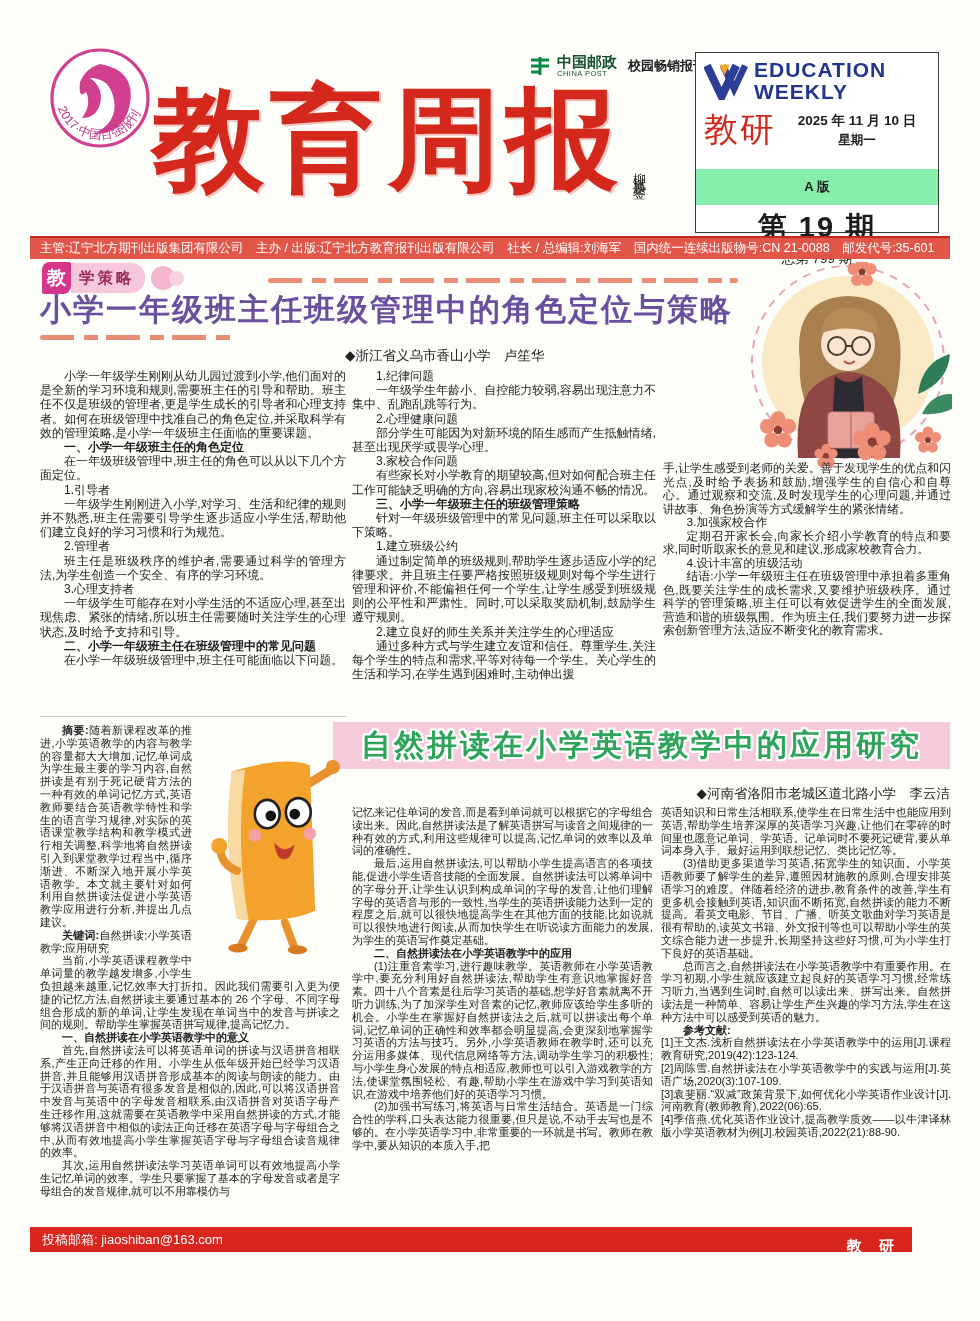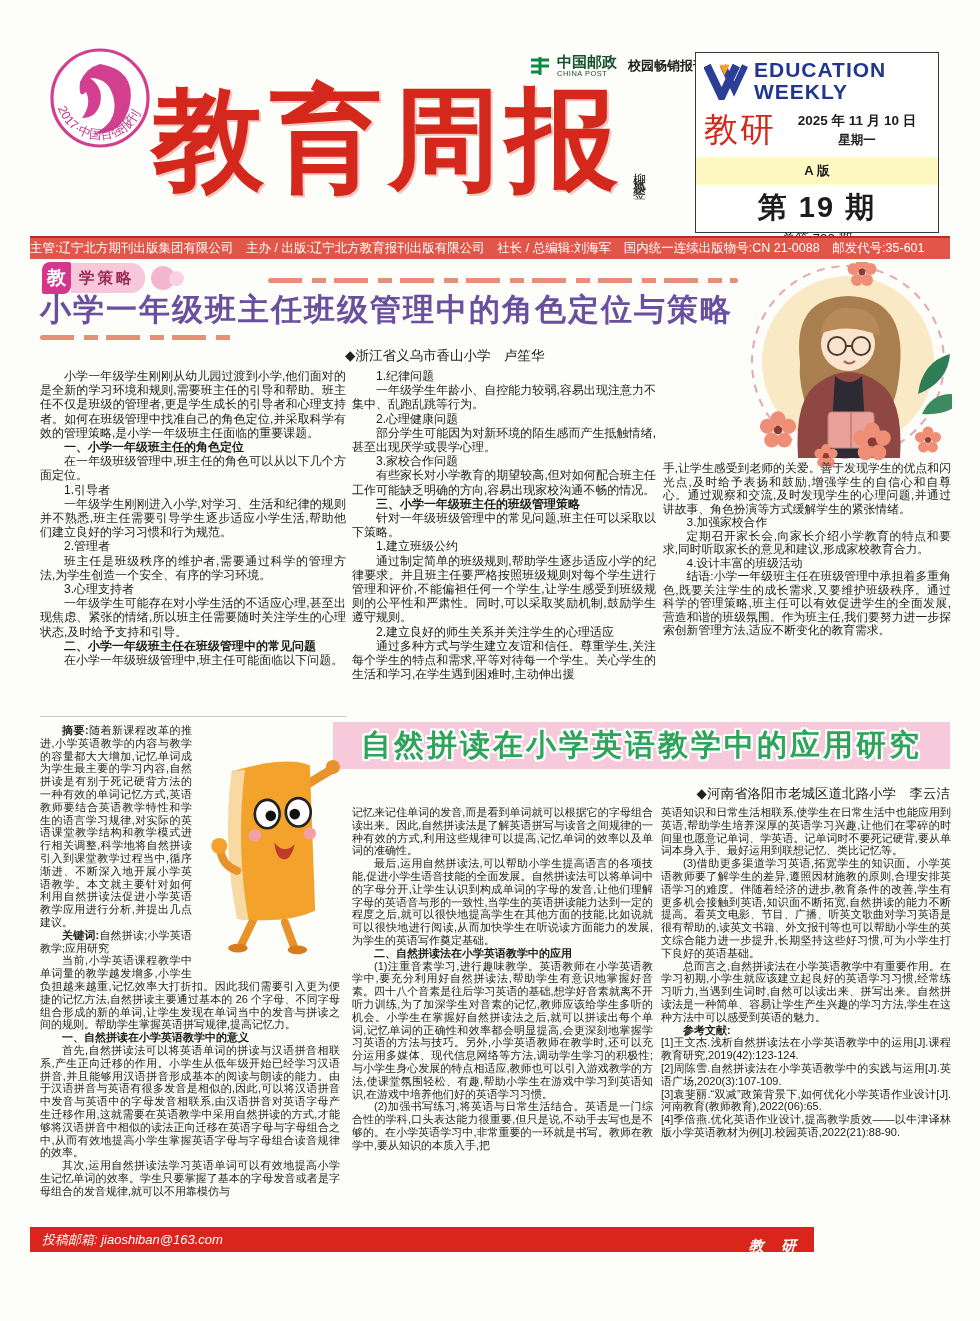--- a/index.html
+++ b/index.html
@@ -19,26 +19,26 @@
   .post-en{font-size:7.5px;color:#14502c;letter-spacing:.5px;}
   .post-label{font-size:13px;font-weight:bold;color:#222;margin-left:6px;}
   .info-box{left:695px;top:52px;width:244px;height:181px;border:1px solid #3a3a3a;background:#fff;box-sizing:border-box;}
   .iw-logo-row{display:flex;align-items:center;gap:6px;padding:6px 8px 2px 8px;}
   .iw-name{color:#22368f;font-weight:bold;font-size:21px;line-height:22px;letter-spacing:1px;}
   .sec-row{display:flex;align-items:center;gap:8px;padding:2px 8px;}
   .sec-cn{color:#d2281c;font-size:34px;font-weight:400;letter-spacing:2px;font-family:"DejaVu Serif",serif;}
   .date-col{flex:1;text-align:center;}
   .date-line{font-size:13.5px;font-weight:bold;}
   .weekday{font-size:12.5px;margin-top:2px;font-weight:bold;}
-  .edition-bar{background:#fef9c3;height:28px;display:flex;align-items:center;justify-content:center;
-               font-size:13px;font-weight:bold;margin-top:2px;}
+  .edition-bar{background:#86efac;height:36px;display:flex;align-items:center;justify-content:center;
+               font-size:13px;font-weight:bold;margin-top:14px;}
   .issue{font-size:29px;font-weight:bold;text-align:center;margin-top:3px;letter-spacing:2px;}
   .total-issue{font-size:13.5px;text-align:center;margin-top:2px;}
   .pub-bar{left:30px;top:236px;width:920px;height:23px;background:#e25649;border-top:2px solid #bd2a1e;
-           color:#fff;font-size:12.5px;display:flex;align-items:center;padding:0 0;box-sizing:border-box;white-space:nowrap;}
+           color:#fff;font-size:12.5px;display:flex;align-items:center;padding:0 10px;box-sizing:border-box;white-space:nowrap;}
 
   
   .a1-badge{left:42px;top:263px;display:flex;align-items:center;height:30px;}
   .badge-first{background:#d6358c;color:#fff;font-size:19px;font-weight:bold;padding:3px 5px;border-radius:8px 2px 8px 2px;}
   .badge-rest{background:#f7c8dc;color:#9b2c55;font-weight:bold;font-size:15.5px;padding:5px 10px 4px 8px;
               border-radius:0 14px 14px 0;letter-spacing:3px;}
   .badge-dot{border-radius:50%;display:inline-block;}
   .bd1{width:24px;height:24px;background:#f4b6cf;margin-left:6px;}
   .bd2{width:15px;height:15px;background:#f9d2e2;margin-left:-6px;}
   .dash{height:5px;border-radius:3px;
@@ -66,22 +66,22 @@
   .a2 .col, .a2-left{font-size:11px;line-height:12.8px;}
   .book-float{float:right;width:142px;height:228px;margin:16px 0 4px 6px;}
   .a2-banner{left:333px;top:722px;width:617px;height:47px;background:#f6c9db;display:flex;align-items:center;justify-content:center;
              font-size:30px;font-weight:800;color:#2ea45a;letter-spacing:3px;
              text-shadow:-2px -2px 0 #fff,2px -2px 0 #fff,-2px 2px 0 #fff,2px 2px 0 #fff,2px 0 0 #fff,-2px 0 0 #fff,0 2px 0 #fff,0 -2px 0 #fff;}
   .a2-byline{left:333px;top:762px;width:617px;text-align:right;margin-top:23px;}
   .a2mid{left:352px;top:806px;width:301px;height:421px;}
   .a2right{left:661px;top:806px;width:290px;height:421px;}
 
   
-  .footer-bar{left:30px;top:1227px;width:784px;height:25px;background:#da251d;color:#fff;display:flex;align-items:center;
-              justify-content:space-between;padding:5px 12px;box-sizing:border-box;font-size:13px;font-style:italic;}
+  .footer-bar{left:30px;top:1227px;width:882px;height:25px;background:#da251d;color:#fff;display:flex;align-items:center;
+              justify-content:space-between;padding:5px 12px;box-sizing:border-box;font-size:13px;}
   .footer-brand{font-weight:bold;font-size:15px;letter-spacing:6px;font-family:"DejaVu Serif",serif;margin-top:13px;}
 </style>
 </head>
 <body>
 
 <div class="page">
 
   <svg class="abs badge-logo" viewBox="0 0 56 56">
     <circle cx="28" cy="26" r="24" fill="#fff" stroke="#d23f8e" stroke-width="1.6"></circle>
     <path d="M28 9 q18 3 15 20 q-3 15 -18 15 q12 -6 10 -17 q-2 -11 -12 -11 q7 5 5 13 q-2 7 -9 7 q5 -7 2 -13 q-4 4 -3 -5 q3 -7 10 -9z" fill="#d23f8e"></path>

